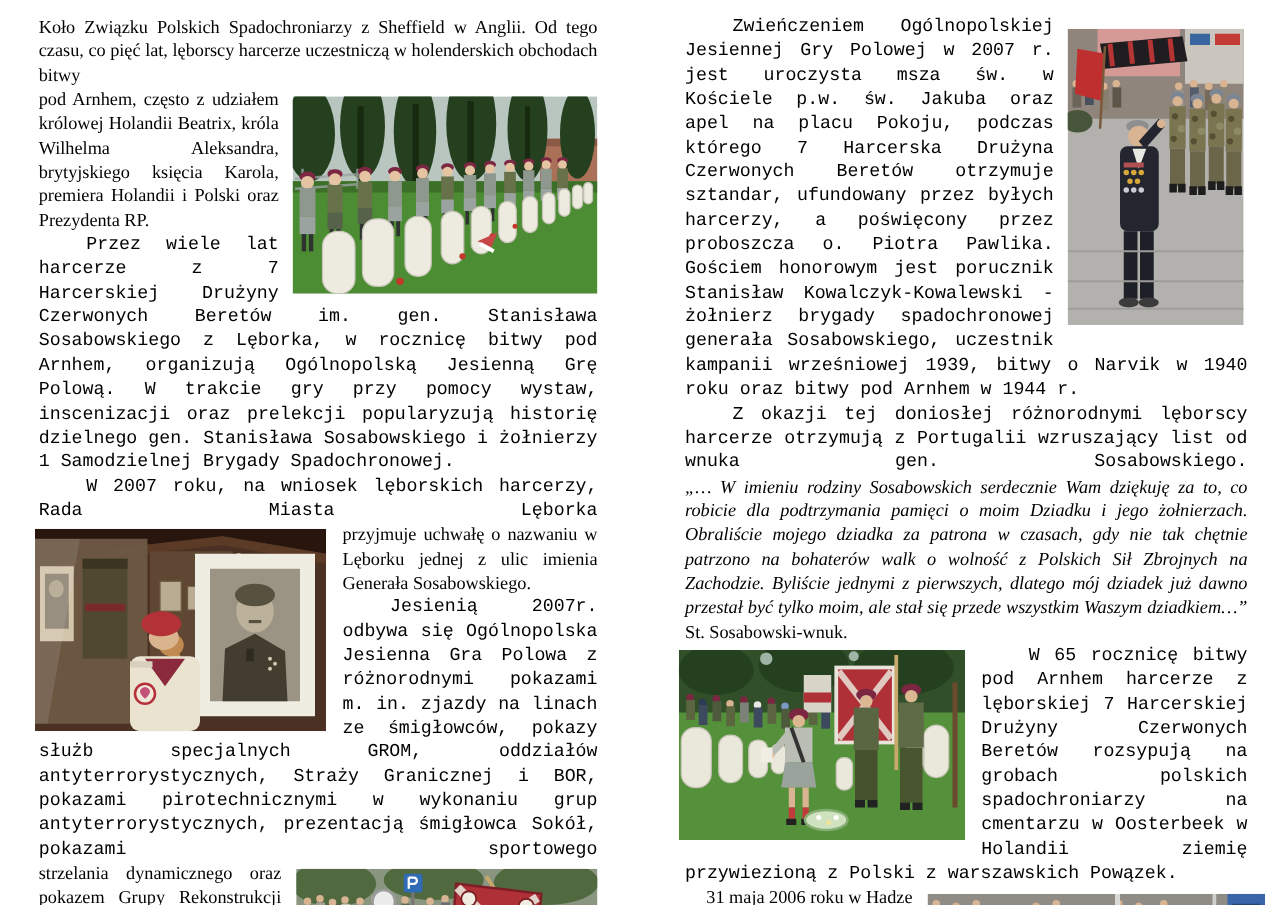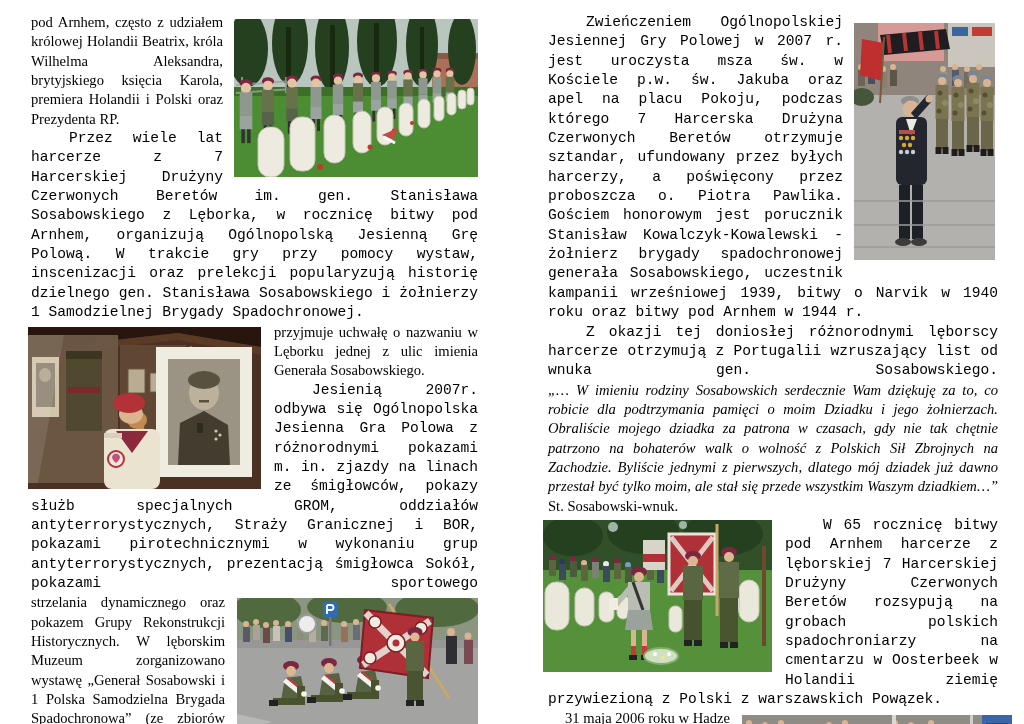--- a/index.html
+++ b/index.html
@@ -29,20 +29,21 @@
   .clear-l{clear:left;}
   .clear-r{clear:right;}
 </style>
 </head>
 <body>
 
 <div class="sheet">
 
   <div class="page page-left">
 
+    <p class="jl">Koło Związku Polskich Spadochroniarzy z Sheffield w Anglii. Od tego czasu, co pięć lat, lęborscy harcerze uczestniczą w holenderskich obchodach bitwy</p>
 
     <figure class="ph ph1 fr">
       <svg viewBox="0 0 244 158" preserveAspectRatio="none">
         <rect width="244" height="158" fill="#b9c6bf"></rect>
         <rect x="198" y="34" width="46" height="34" fill="#ab7158"></rect>
         <rect x="198" y="34" width="46" height="6" fill="#8a5a46"></rect>
         <g fill="#25401f">
           <ellipse cx="14" cy="30" rx="20" ry="38"></ellipse>
             <ellipse cx="56" cy="24" rx="18" ry="42"></ellipse>
           <ellipse cx="98" cy="28" rx="17" ry="44"></ellipse>
@@ -183,20 +184,21 @@
             <circle cx="178" cy="104" r="2"></circle>
         </g>
         <path d="M148,116 l16,-7 l-5,12 z" fill="#c84848"></path>
         <path d="M150,118 l11,6" stroke="#ffffff" stroke-width="3"></path>
       </svg>
     </figure>
 
     <p>pod Arnhem, często z udziałem królowej Holandii Beatrix, króla Wilhelma Aleksandra, brytyjskiego księcia Karola, premiera Holandii i Polski oraz Prezydenta RP.</p>
     <p class="ind">Przez wiele lat harcerze z 7 Harcerskiej Drużyny Czerwonych Beretów im. gen. Stanisława Sosabowskiego z Lęborka, w rocznicę bitwy pod Arnhem, organizują Ogólnopolską Jesienną Grę Polową. W trakcie gry przy pomocy wystaw, inscenizacji oraz prelekcji popularyzują historię dzielnego gen. Stanisława Sosabowskiego i żołnierzy 1 Samodzielnej Brygady Spadochronowej.</p>
 
+    <p class="ind jl">W 2007 roku, na wniosek lęborskich harcerzy, Rada Miasta Lęborka</p>
 
     <figure class="ph ph2 fl">
       <svg viewBox="0 0 233 162" preserveAspectRatio="none">
         <rect width="233" height="162" fill="#4a3123"></rect>
         <polygon points="0,0 233,0 233,20 150,6 60,16 0,34" fill="#27150e"></polygon>
         <polygon points="60,16 150,6 233,20 233,28 150,13 62,23" fill="#5b3a26"></polygon>
         <rect x="92" y="18" width="66" height="96" fill="#5f4733"></rect>
         <circle cx="150" cy="26" r="3" fill="#e8d9ae"></circle>
           <circle cx="163" cy="22" r="2.5" fill="#e8d9ae"></circle>
         <g fill="#b9ac92" stroke="#6b5a42">

